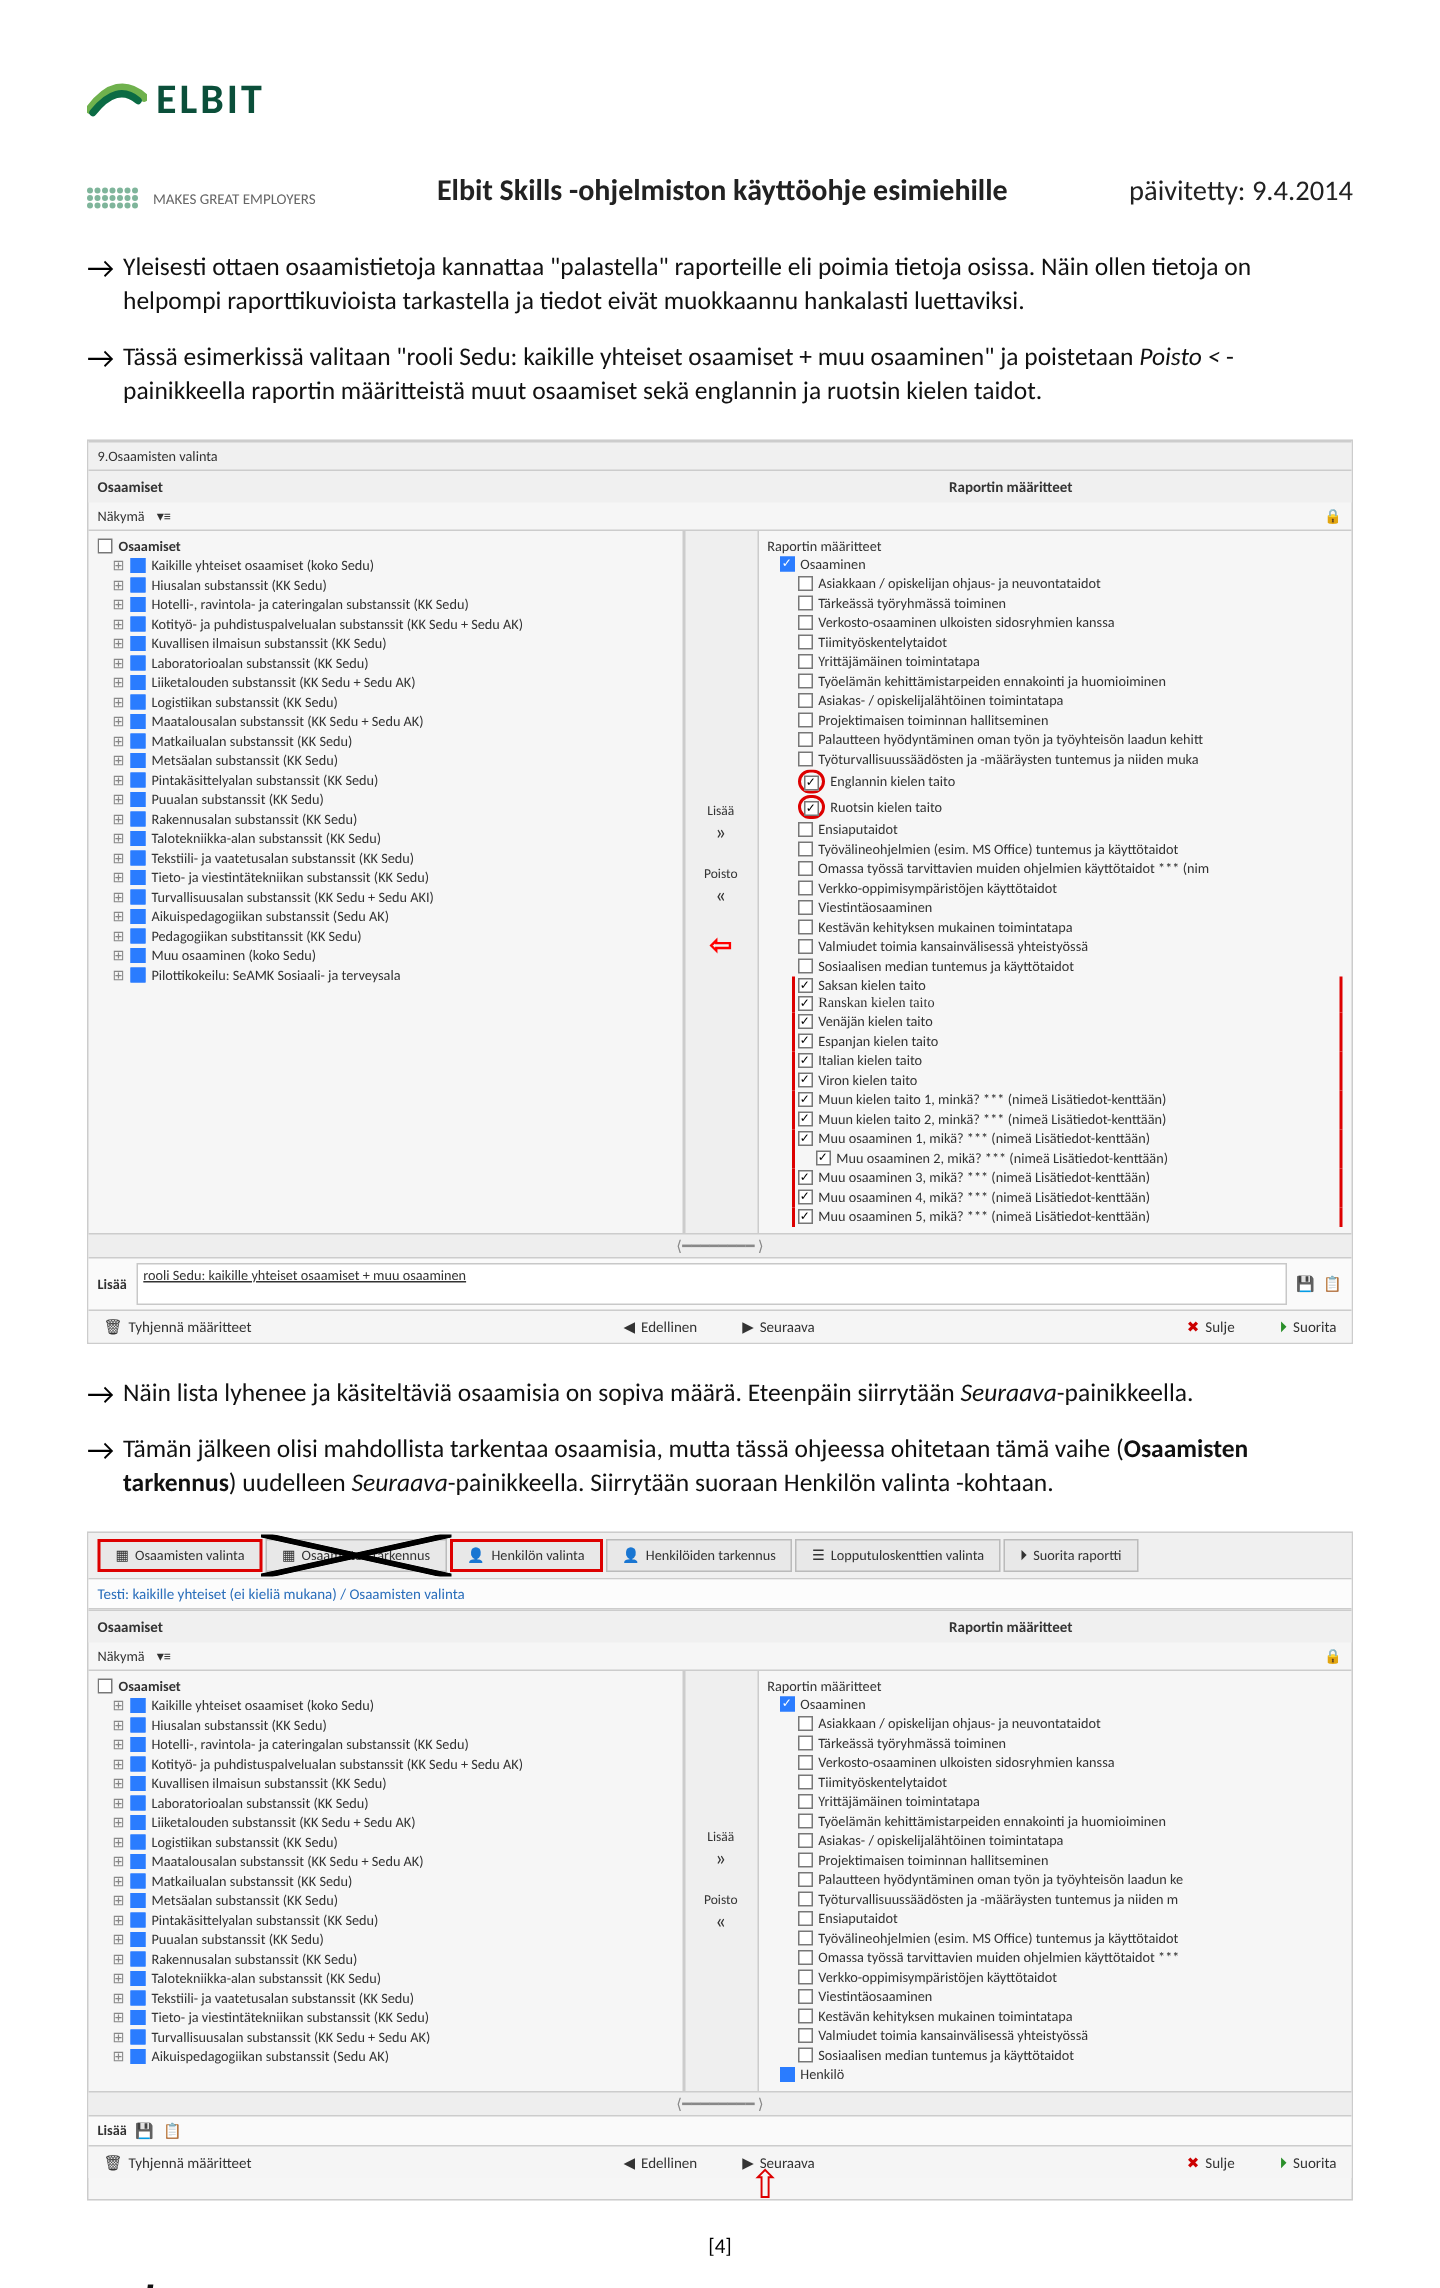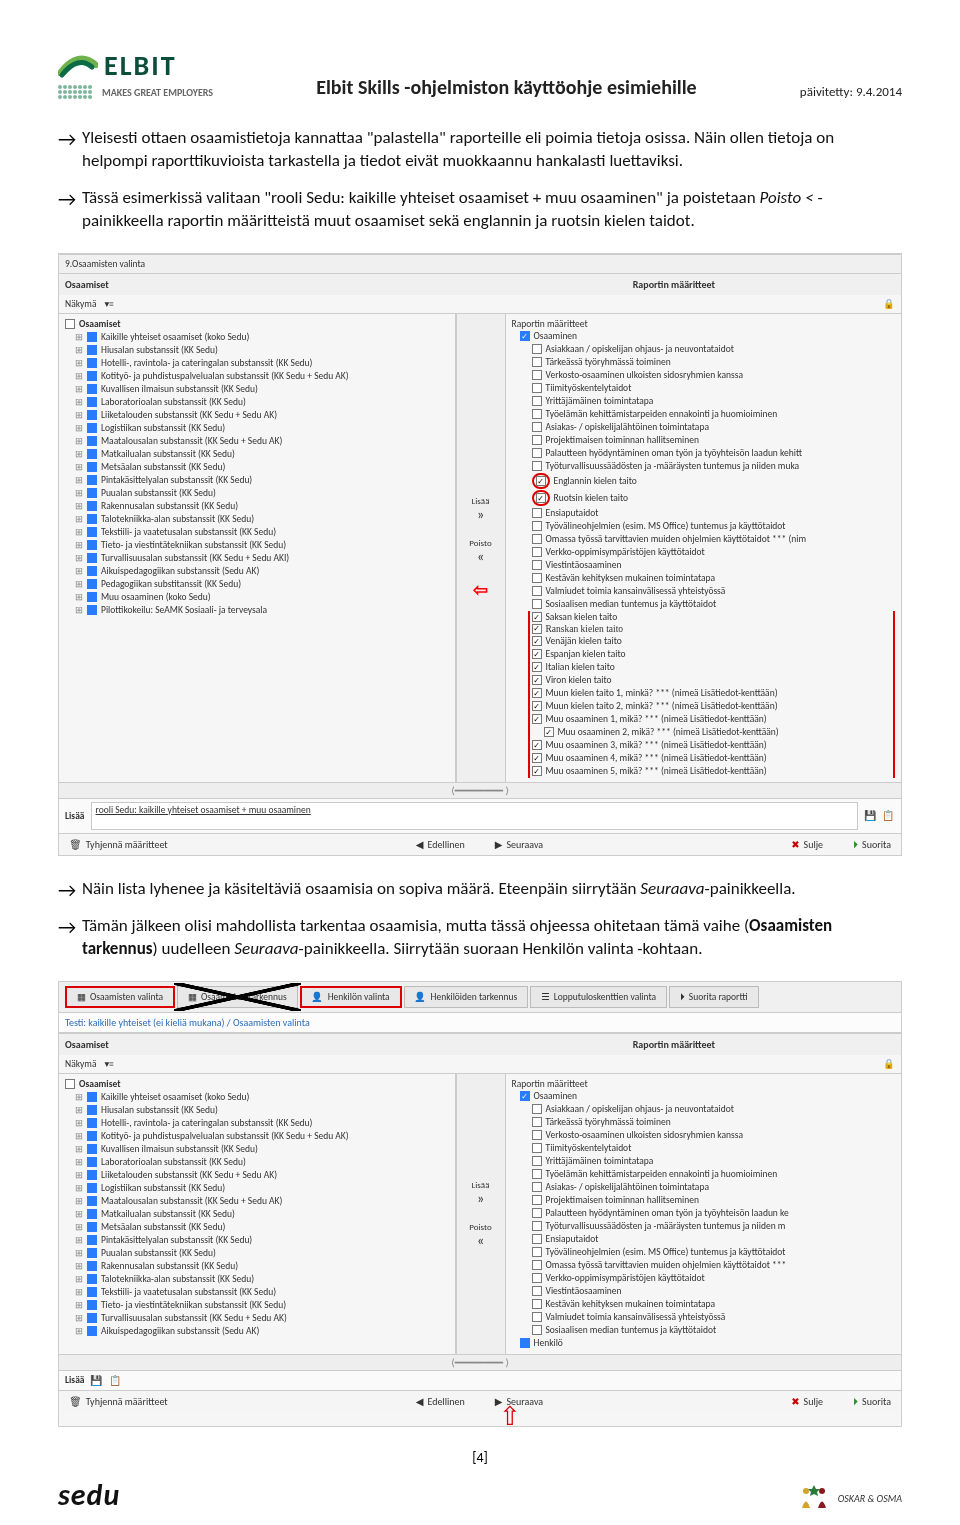--- a/index.html
+++ b/index.html
@@ -1,28 +1,28 @@
 <!DOCTYPE html>
 <html><head>
 <meta charset="utf-8">
 <style>
   * { box-sizing: border-box; }
   body { margin: 0; padding: 0; font-family: Calibri, Arial, sans-serif; background: #fff; width: 960px; }
   .page { padding: 48px 58px 30px 58px; }
   .header { display: flex; align-items: flex-end; justify-content: space-between; margin-bottom: 28px; }
-  .logo-block { display: flex; flex-direction: column; }
+  .logo-block { display: flex; flex-direction: column; gap: 40px; }
   .elbit-logo { display: flex; align-items: center; gap: 6px; }
   .elbit-swoosh { width: 40px; height: 26px; }
   .elbit-text { font-size: 28px; font-weight: 700; letter-spacing: 2px; color: #0b4f3a; }
   .tagline-row { display: flex; align-items: center; gap: 6px; margin-top: 2px; }
   .tagline-dots { width: 38px; height: 14px; display: grid; grid-template-columns: repeat(7,4px); grid-template-rows: repeat(3,4px); gap:1px; }
   .tagline-dots span { background:#7fb59b; border-radius:50%; }
-  .tagline { font-size: 10px; color: #666; font-weight: bold; }
+  .tagline { font-size: 10px; color: #666; }
   .doc-title { font-size: 20px; font-weight: 700; color: #222; text-align: center; flex: 1; }
-  .updated { font-size: 13px; color: #222; }
+  .updated { font-size: 19px; color: #222; }
   .body-text p { font-size: 17px; line-height: 1.35; margin: 0 0 14px 0; color: #111; }
   .arrow-para { display: flex; }
   .arrow-para .arr { width: 24px; flex-shrink: 0; font-size: 20px; }
   .italic { font-style: italic; }
   .screenshot { border: 1px solid #ccc; background: #f6f6f6; margin: 6px 0 22px 0; font-size: 9.5px; color: #333; }
   .ss-inner { display: flex; flex-direction: column; }
   .ss-cols { display: flex; }
   .ss-col { flex: 1; padding: 4px 6px; border-right: 1px solid #ccc; }
   .ss-col:last-child { border-right: none; }
   .ss-toolbar-row { display: flex; align-items: center; padding: 3px 6px; border-top: 1px solid #ccc; background: #f0f0f0; gap: 8px; }

